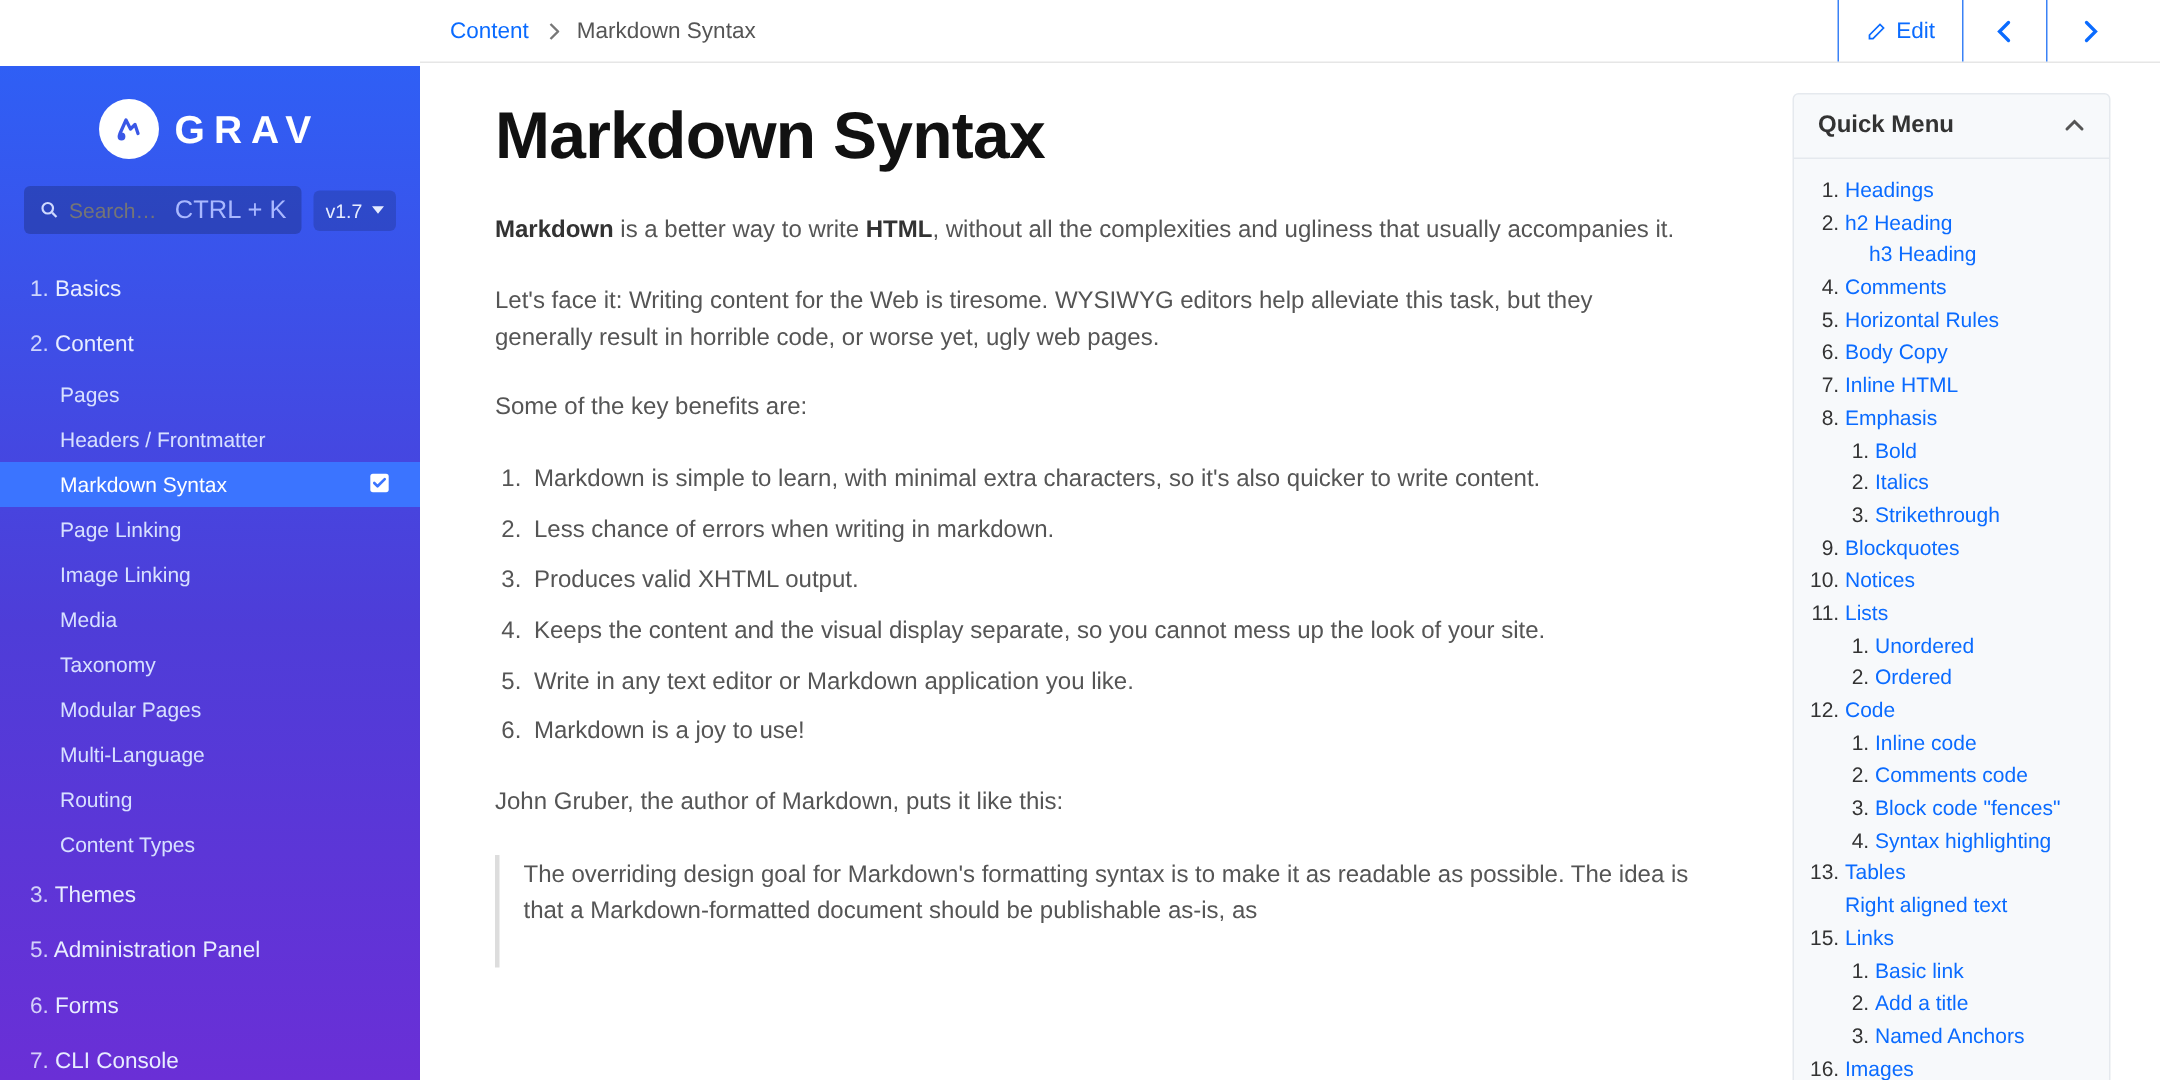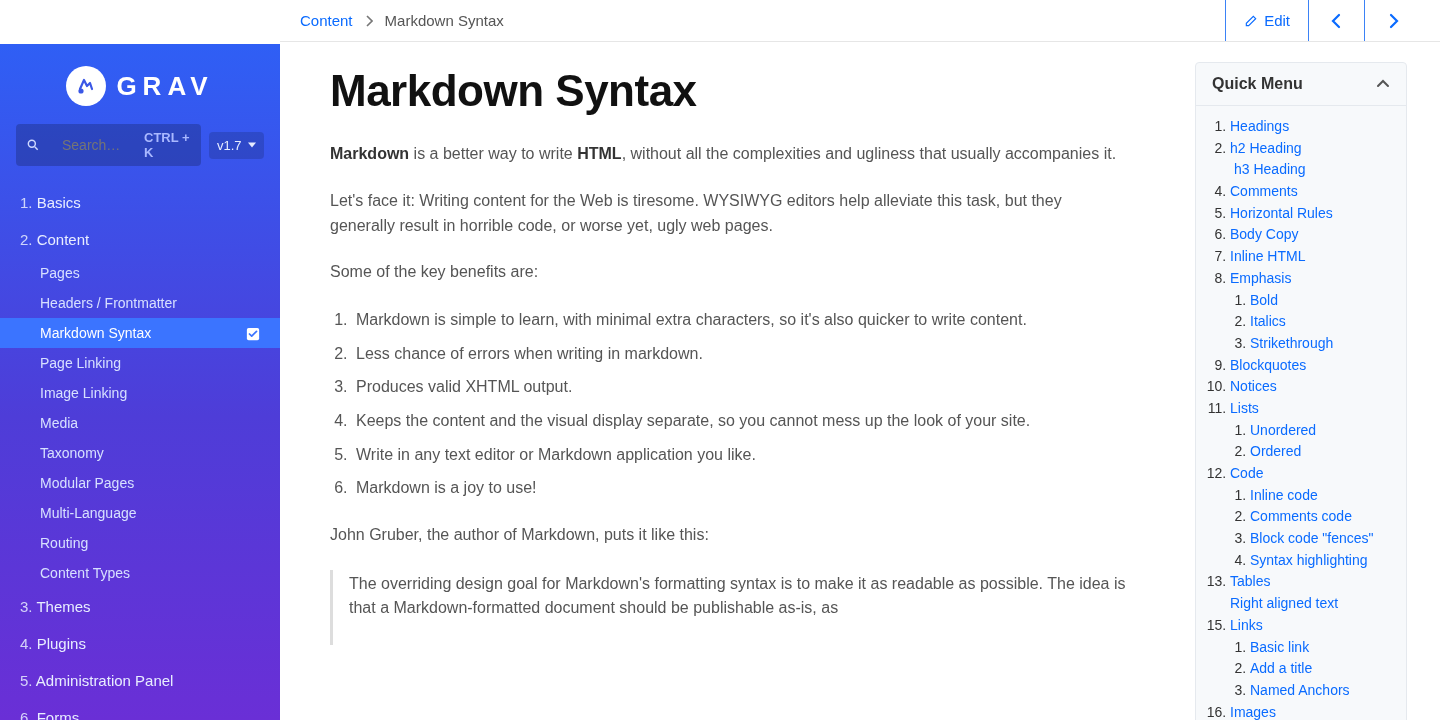--- a/index.html
+++ b/index.html
@@ -6,30 +6,30 @@
 body { font-family: -apple-system, BlinkMacSystemFont, "Segoe UI", Helvetica, Arial, sans-serif; color: #333; overflow: hidden; }
 .app { display: flex; width: 1440px; height: 720px; }
 
 
 .sidebar { width: 280px; background: linear-gradient(180deg, #2f5ff5 0%, #4e3dd8 55%, #6a2fd6 100%); color: #e6ecff; display: flex; flex-direction: column; margin-top: 44px; }
 .logo-row { display: flex; align-items: center; justify-content: center; padding: 22px 0 12px; gap: 10px; }
 .logo-mark { width: 40px; height: 40px; border-radius: 50%; background: #fff; display: flex; align-items: center; justify-content: center; }
 .logo-mark svg { width: 24px; height: 24px; }
 .logo-text { font-size: 26px; font-weight: 600; letter-spacing: 6px; color: #fff; }
 .search-row { display: flex; align-items: center; gap: 8px; padding: 6px 16px 18px; }
-.search-box { display: flex; align-items: center; gap: 22px; background: rgba(0,0,0,0.2); border-radius: 4px; padding: 6px 10px; flex: 1; }
+.search-box { display: flex; align-items: center; gap: 6px; background: rgba(0,0,0,0.2); border-radius: 4px; padding: 6px 10px; flex: 1; }
 .search-box input { background: transparent; border: 0; color: #cfd9ff; font-size: 14px; outline: none; width: 60px; flex: 1; }
-.search-box .kbd { font-size: 13px; color: #a9b8ff; font-weight: bold; }
+.search-box .kbd { font-size: 17px; color: #a9b8ff; }
 .version { background: rgba(0,0,0,0.15); color: #e6ecff; border: 0; border-radius: 4px; padding: 6px 8px; font-size: 13px; appearance: none; -webkit-appearance: none; position: relative; padding-right: 22px; }
 .version-wrap { position: relative; }
 .version-wrap::after { content: ""; position: absolute; right: 8px; top: 50%; width: 0; height: 0; border-left: 4px solid transparent; border-right: 4px solid transparent; border-top: 5px solid #e6ecff; transform: translateY(-50%); pointer-events: none; }
 .nav { overflow-y: auto; flex: 1; }
 .nav-top { font-size: 15px; color: #e8edff; padding: 10px 20px; cursor: pointer; }
 .nav-top span.num { opacity: 0.85; }
-.nav-sub { font-size: 14px; color: #d7e0ff; padding: 7px 20px 7px 40px; cursor: pointer; display: flex; justify-content: space-between; align-items: flex-end; }
+.nav-sub { font-size: 14px; color: #d7e0ff; padding: 7px 20px 7px 40px; cursor: pointer; display: flex; justify-content: space-between; align-items: flex-start; }
 .nav-sub.active { background: #3b74ff; color: #fff; }
 .check { width: 14px; height: 14px; }
 
 
 .main { flex: 1; display: flex; flex-direction: column; }
 .topbar { height: 42px; border-bottom: 1px solid #e6e6e6; display: flex; align-items: center; padding: 0 20px; font-size: 15px; }
 .crumbs { display: flex; align-items: center; gap: 12px; }
 .crumb-link { color: #0a6bff; text-decoration: none; }
 .crumb-sep { color: #888; }
 .crumb-cur { color: #555; }
@@ -125,21 +125,20 @@
       <div class="nav-sub">
           <span>Multi-Language</span>
         </div>
       <div class="nav-sub">
           <span>Routing</span>
         </div>
       <div class="nav-sub">
           <span>Content Types</span>
         </div>
       <div class="nav-top"><span class="num">3.</span> <span>Themes</span></div>
-      <div class="nav-top"><span class="num">4.</span> <span>Plugins</span></div>
       <div class="nav-top"><span class="num">5.</span> <span>Administration Panel</span></div>
       <div class="nav-top"><span class="num">6.</span> <span>Forms</span></div>
       <div class="nav-top"><span class="num">7.</span> <span>CLI Console</span></div>
     </nav>
   </aside>
 
   <main class="main">
     <div class="topbar">
       <div class="crumbs">
         <a class="crumb-link">Content</a>
@@ -204,21 +203,21 @@
                 <svg width="14" height="10" viewBox="0 0 14 10" stroke="#555" stroke-width="2" fill="none" stroke-linecap="round">
                   <path d="M2 7l5-5 5 5"></path>
                 </svg>
               </span>
           </div>
           <div class="qm-body">
             <ol>
               <li><a>Headings</a></li>
               <li><a>h2 Heading</a>
                 </li>
-                <li class="noli" style="margin-left:4px"><a>h3 Heading</a></li>
+                <li class="noli" style="margin-left:16px"><a>h3 Heading</a></li>
 
               <li><a>Comments</a></li>
               <li><a>Horizontal Rules</a></li>
               <li><a>Body Copy</a></li>
               <li><a>Inline HTML</a></li>
               <li><a>Emphasis</a>
                 <ol>
                   <li><a>Bold</a></li>
                   <li><a>Italics</a></li>
                   <li><a>Strikethrough</a></li>

